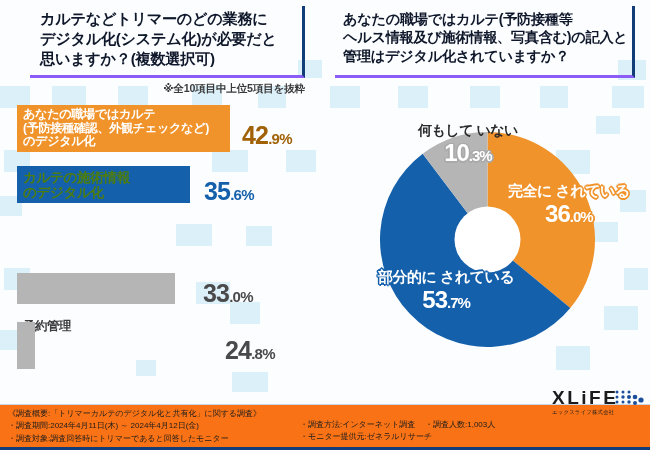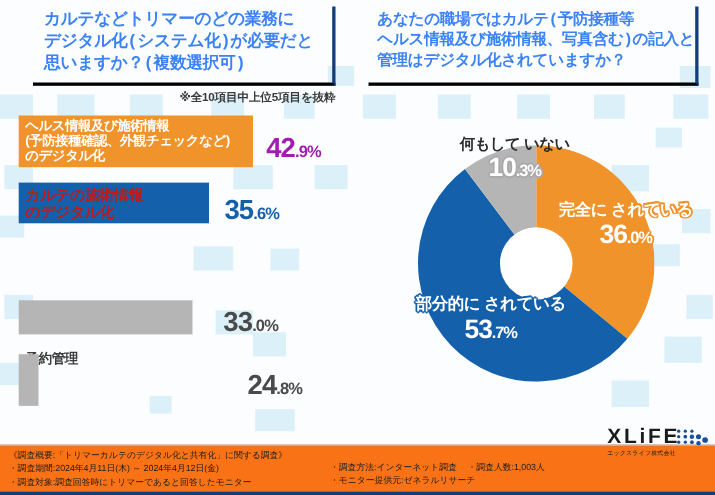--- a/index.html
+++ b/index.html
@@ -10,28 +10,27 @@
     position:relative;
   }
   #stage{position:absolute;inset:0;width:650px;height:450px;overflow:hidden;background:#fbfdff;}
 
   
   .bgsq{position:absolute;background:#dcf0f9;}
 
   
   .title-box{
     position:absolute;
-    color:#3b82f6;
+    color:#0f172a;
     font-weight:bold;
     line-height:1.30;
     letter-spacing:-0.3px;
-    border-bottom:3px solid #000000;
+    border-bottom:3px solid #8b5cf6;
     border-right:3px solid #123d78;
     box-sizing:border-box;
-    font-family:Liberation Mono, monospace;
   }
   #title-left{left:30px;top:6px;width:275px;height:72px;font-size:15.2px;padding:3px 8px 0 10px;text-align:left;}
   #title-right{left:335px;top:6px;width:300px;height:72px;font-size:14.2px;padding:4px 8px 0 8px;text-align:left;}
   .title-box span{display:block;white-space:nowrap;}
 
   #note-left{
     position:absolute;left:30px;top:82px;width:275px;
     text-align:right;font-size:10.6px;color:#3a3a3a;font-weight:bold;
     letter-spacing:-0.2px;
   }
@@ -39,29 +38,29 @@
   
   #bars{position:absolute;left:0;top:100px;width:320px;height:272px;}
   .bar-row{position:absolute;left:17px;}
   .bar{position:absolute;left:0;top:0;border-radius:0;}
   .bar-label{
     position:absolute;left:6px;
     font-weight:bold;line-height:1.12;
     white-space:nowrap;letter-spacing:-0.4px;
   }
   .bar-label.onorange{color:#ffffff;}
-  .bar-label.onblue{color:#b91c1c;}
+  .bar-label.onblue{color:#4d7c0f;}
   .bar-label.ongray{color:#3c3c3c;}
   .bar-val{
     position:absolute;font-weight:bold;letter-spacing:-0.8px;
     line-height:1;
   }
   .bar-val .big{font-size:25px;}
   .bar-val .small{font-size:15px;}
-  .bar-val.orange{color:#a21caf;}
+  .bar-val.orange{color:#a16207;}
   .bar-val.blue{color:#1560ab;}
   .bar-val.gray{color:#4a4a4a;}
 
   
   #donut-wrap{position:absolute;left:380px;top:132px;width:215px;height:215px;}
   #donut-svg{display:block;}
   .donut-lab{
     position:absolute;font-weight:bold;line-height:1.18;
     white-space:nowrap;letter-spacing:-0.5px;text-align:center;
   }
@@ -152,21 +151,21 @@
   <div class="title-box" id="title-right">
     <span>あなたの職場ではカルテ(予防接種等</span>
     <span>ヘルス情報及び施術情報、写真含む)の記入と</span>
     <span>管理はデジタル化されていますか？</span>
   </div>
 
   <div id="bars">
       <div class="bar-row" style="top: 5px; height: 47px; width: 300px;">
         <div class="bar" style="width: 213px; height: 47px; background: rgb(240, 147, 43);"></div>
         <div class="bar-label onorange" style="top: 3px; font-size: 12.2px;">
-          <div>ヘルス情報及び施術情報</div>
+          <div>あなたの職場ではカルテ</div>
           <div>(予防接種確認、外観チェックなど)</div>
           <div>のデジタル化</div>
         </div>
         <div class="bar-val orange" style="left: 225px; top: 18px;"><span class="big">42</span><span class="small">.9%</span></div>
       </div>
       <div class="bar-row" style="top: 66px; height: 37px; width: 300px;">
         <div class="bar" style="width: 173px; height: 37px; background: rgb(21, 96, 171);"></div>
         <div class="bar-label onblue" style="top: 4px; font-size: 13.6px;">
           <div>カルテの施術情報</div>
           <div>のデジタル化</div>

